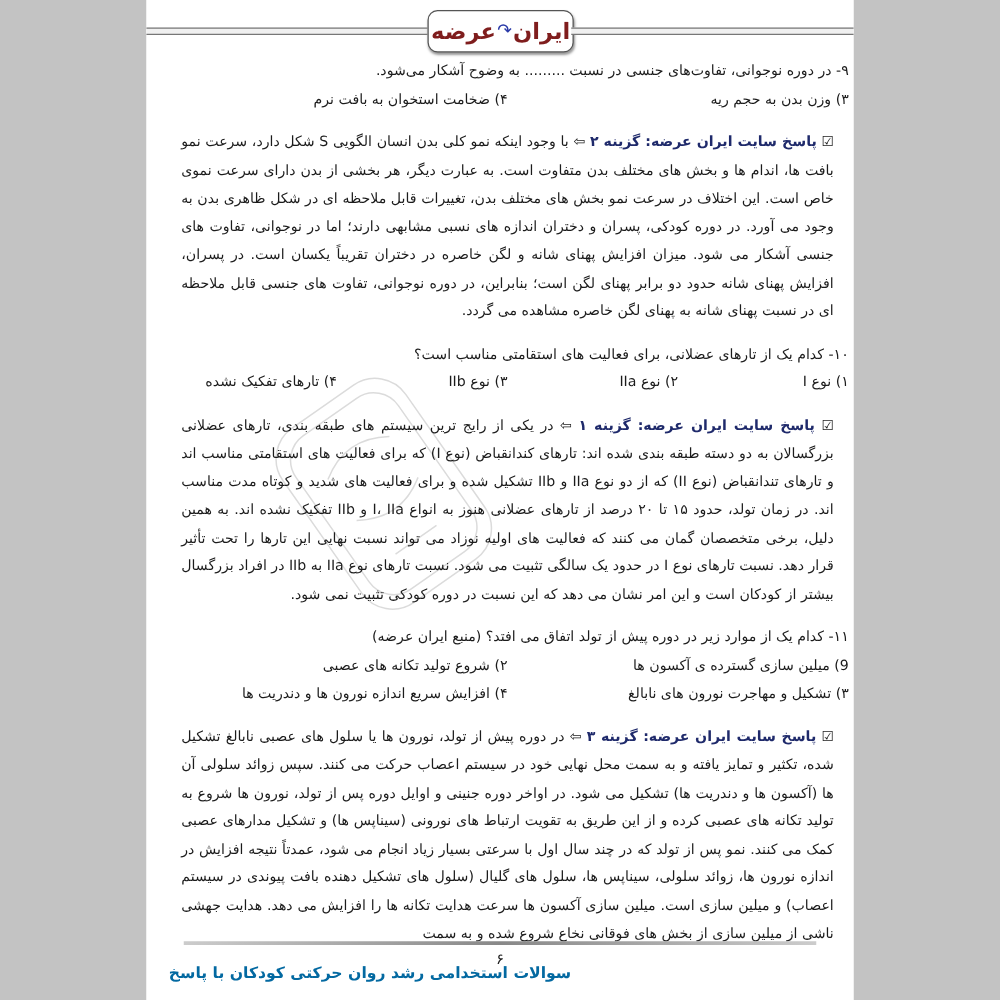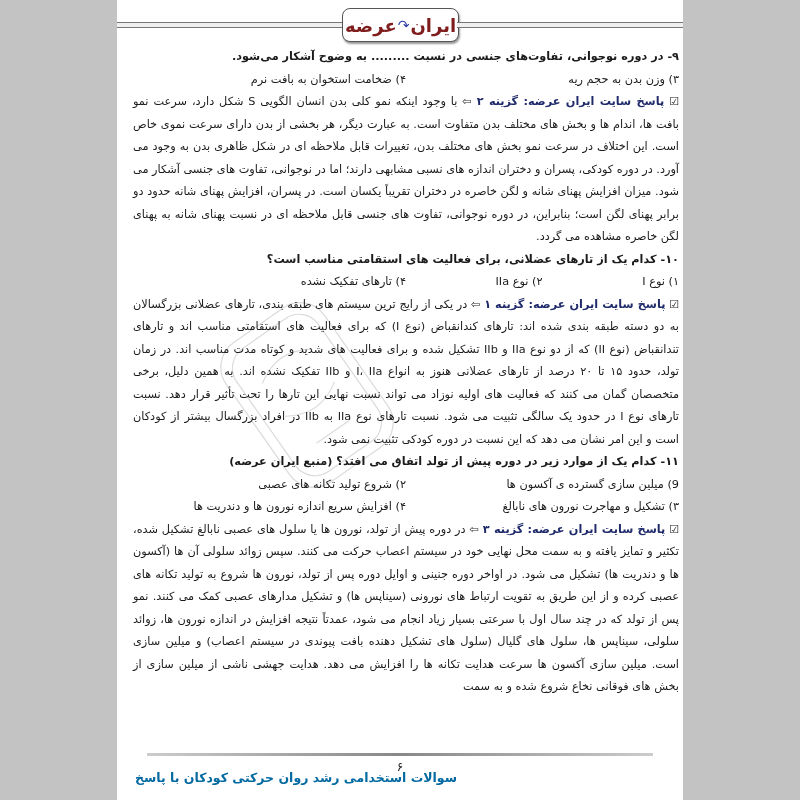--- a/index.html
+++ b/index.html
@@ -28,25 +28,25 @@
     direction:rtl;
   }
   .logo-text { font-family:"DejaVu Sans", sans-serif; font-weight:bold; font-size:18px; color:#7f1d1d; }
   .logo-arrow { color:#2a3aa8; font-size:14px; margin:0 1px; }
 
   .content {
     position:absolute; left:16px; top:46px; width:546px;
     direction:rtl; text-align:justify;
     font-size:11.3px; line-height:22.5px; color:#1b1b1b;
   }
-  .q { font-weight:bold; margin:0; }
+  .q { font-weight:normal; margin:0; }
   .opts { display:flex; flex-wrap:wrap; margin:0; }
   .opt { width:50%; }
   .opts.four .opt { width:25%; }
-  .ans { margin:0; }
+  .ans { margin:12px; }
   .ans-prefix { color:#1f2a6b; font-weight:bold; }
   .chk { font-size:11px; }
 
   .watermark {
     position:absolute; left:80px; top:280px; width:220px; height:230px;
     pointer-events:none; opacity:0.35;
   }
 
   .footer-line {
     position:absolute; left:30px; top:753px; width:506px; height:3px;
@@ -95,20 +95,21 @@
       <span class="chk">☑</span>
       <span class="ans-prefix">پاسخ سایت ایران عرضه: گزینه ۲</span>
       <span>⇦</span>
       <span>با وجود اینکه نمو کلی بدن انسان الگویی S شکل دارد، سرعت نمو بافت ها، اندام ها و بخش های مختلف بدن متفاوت است. به عبارت دیگر، هر بخشی از بدن دارای سرعت نموی خاص است. این اختلاف در سرعت نمو بخش های مختلف بدن، تغییرات قابل ملاحظه ای در شکل ظاهری بدن به وجود می آورد. در دوره کودکی، پسران و دختران اندازه های نسبی مشابهی دارند؛ اما در نوجوانی، تفاوت های جنسی آشکار می شود. میزان افزایش پهنای شانه و لگن خاصره در دختران تقریباً یکسان است. در پسران، افزایش پهنای شانه حدود دو برابر پهنای لگن است؛ بنابراین، در دوره نوجوانی، تفاوت های جنسی قابل ملاحظه ای در نسبت پهنای شانه به پهنای لگن خاصره مشاهده می گردد.</span>
     </p>
 
     <p class="q">۱۰- کدام یک از تارهای عضلانی، برای فعالیت های استقامتی مناسب است؟</p>
     <div class="opts four">
       <span class="opt">۱) نوع I</span>
       <span class="opt">۲) نوع IIa</span>
+      <span class="opt">۳) نوع IIb</span>
       <span class="opt">۴) تارهای تفکیک نشده</span>
     </div>
     <p class="ans">
       <span class="chk">☑</span>
       <span class="ans-prefix">پاسخ سایت ایران عرضه: گزینه ۱</span>
       <span>⇦</span>
       <span>در یکی از رایج ترین سیستم های طبقه بندی، تارهای عضلانی بزرگسالان به دو دسته طبقه بندی شده اند: تارهای کندانقباض (نوع I) که برای فعالیت های استقامتی مناسب اند و تارهای تندانقباض (نوع II) که از دو نوع IIa و IIb تشکیل شده و برای فعالیت های شدید و کوتاه مدت مناسب اند. در زمان تولد، حدود ۱۵ تا ۲۰ درصد از تارهای عضلانی هنوز به انواع I، IIa و IIb تفکیک نشده اند. به همین دلیل، برخی متخصصان گمان می کنند که فعالیت های اولیه نوزاد می تواند نسبت نهایی این تارها را تحت تأثیر قرار دهد. نسبت تارهای نوع I در حدود یک سالگی تثبیت می شود. نسبت تارهای نوع IIa به IIb در افراد بزرگسال بیشتر از کودکان است و این امر نشان می دهد که این نسبت در دوره کودکی تثبیت نمی شود.</span>
     </p>
 
     <p class="q">۱۱- کدام یک از موارد زیر در دوره پیش از تولد اتفاق می افتد؟ (منبع ایران عرضه)</p>

